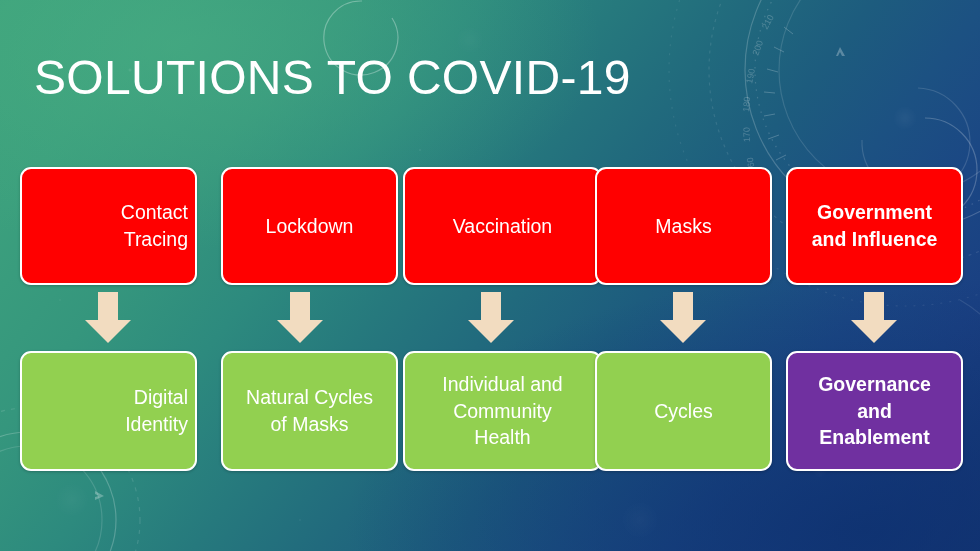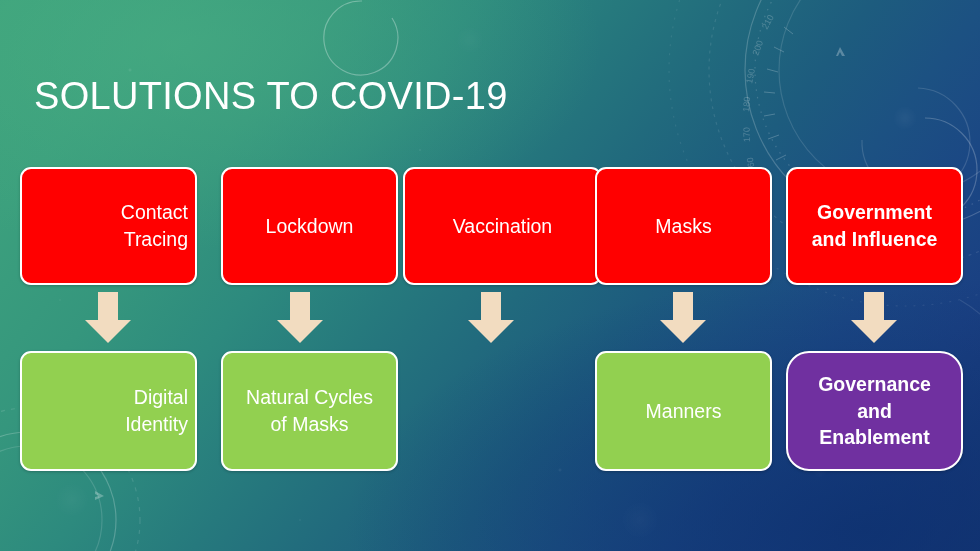--- a/index.html
+++ b/index.html
@@ -63,22 +63,22 @@
       radial-gradient(circle 3px at 560px 470px, rgba(255,255,255,.16), rgba(255,255,255,0) 70%),
       radial-gradient(circle 2px at 300px 520px, rgba(255,255,255,.16), rgba(255,255,255,0) 70%),
       radial-gradient(circle 2px at 880px 250px, rgba(255,255,255,.2), rgba(255,255,255,0) 70%),
       radial-gradient(circle 2px at 60px 300px, rgba(255,255,255,.14), rgba(255,255,255,0) 70%);
   }
 
   
   #title {
     position: absolute;
     left: 34px;
-    top: 76px;
-    font-size: 38px;
+    top: 52px;
+    font-size: 48px;
     line-height: 1.1;
     font-weight: 400;
     color: #ffffff;
     letter-spacing: .3px;
     white-space: nowrap;
   }
 
   
   .box {
     position: absolute;
@@ -94,21 +94,21 @@
     padding: 4px 7px;
     box-shadow: 0 1px 3px rgba(0,0,0,.22);
   }
   .box .txt { display: block; width: 100%; white-space: pre-line; }
 
   .row-top    { top: 167px; height: 118px; }
   .row-bottom { top: 351px; height: 120px; }
 
   .fill-red    { background: #FF0000; }
   .fill-green  { background: #92D050; }
-  .fill-purple { background: #7030A0; border-radius: 23px; }
+  .fill-purple { background: #7030A0; }
 
   
   .col-0 { left: 20px;  width: 177px; text-align: right; }
   .col-1 { left: 221px; width: 177px; }
   .col-2 { left: 403px; width: 199px; }
   .col-3 { left: 595px; width: 177px; }
   .col-4 { left: 786px; width: 177px; font-weight: bold; }
 
   
   .arrow {
@@ -205,31 +205,36 @@
   </div>
 
   <div class="box row-top col-2 fill-red">
     <span class="txt">Vaccination</span>
   </div>
   <div class="arrow arr-2">
     <svg viewBox="0 0 50 52" aria-hidden="true">
       <polygon points="15,0 35,0 35,28 48,28 25,51 2,28 15,28" fill="#F2DCC0"></polygon>
     </svg>
   </div>
+  <div class="box row-bottom col-2 fill-green">
+    <span class="txt">Individual and
+Community
+Health</span>
+  </div>
 
   <div class="box row-top col-3 fill-red">
     <span class="txt">Masks</span>
   </div>
   <div class="arrow arr-3">
     <svg viewBox="0 0 50 52" aria-hidden="true">
       <polygon points="15,0 35,0 35,28 48,28 25,51 2,28 15,28" fill="#F2DCC0"></polygon>
     </svg>
   </div>
   <div class="box row-bottom col-3 fill-green">
-    <span class="txt">Manners</span>
+    <span class="txt">Cycles</span>
   </div>
 
   <div class="box row-top col-4 fill-red">
     <span class="txt">Government
 and Influence</span>
   </div>
   <div class="arrow arr-4">
     <svg viewBox="0 0 50 52" aria-hidden="true">
       <polygon points="15,0 35,0 35,28 48,28 25,51 2,28 15,28" fill="#F2DCC0"></polygon>
     </svg>

